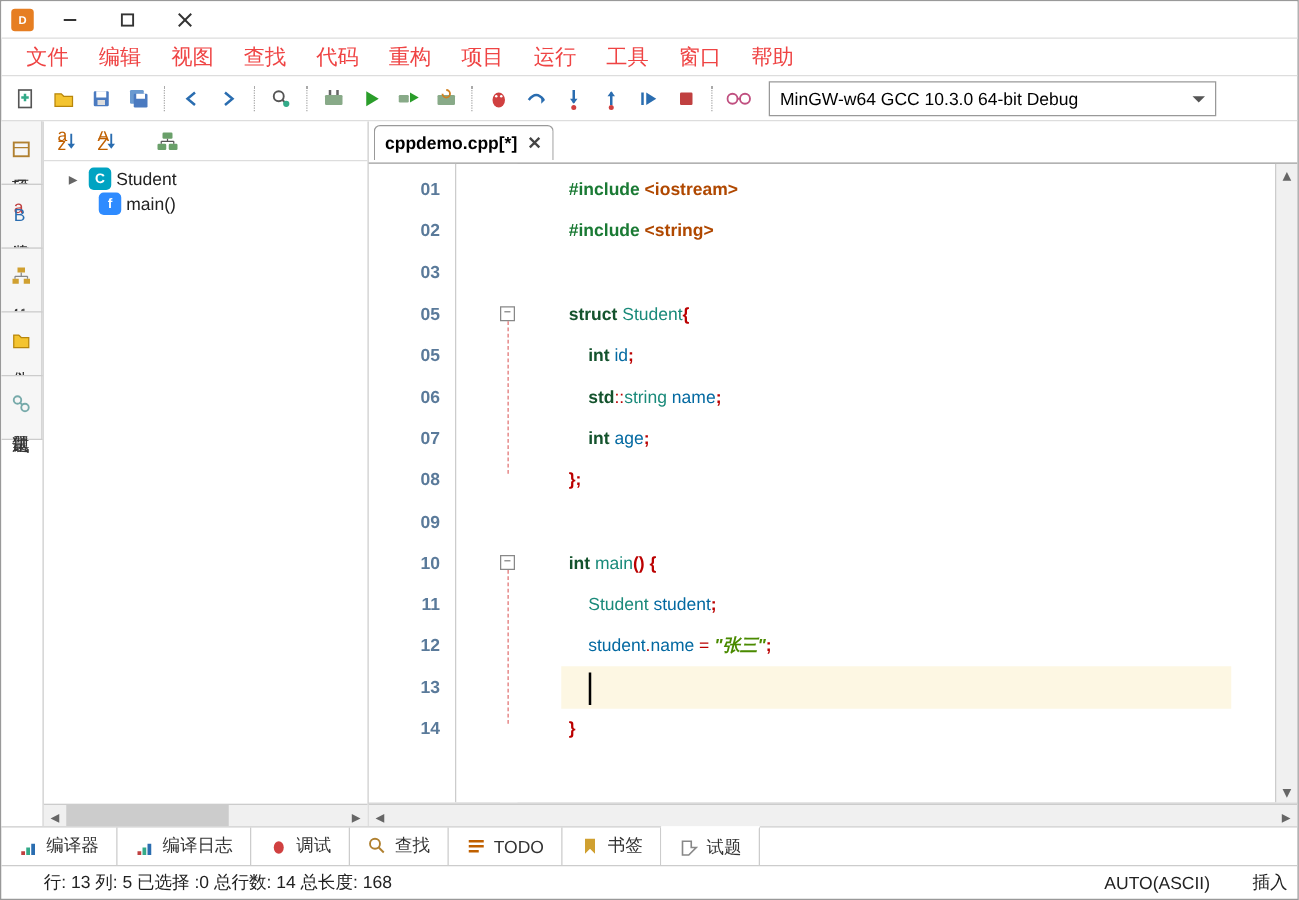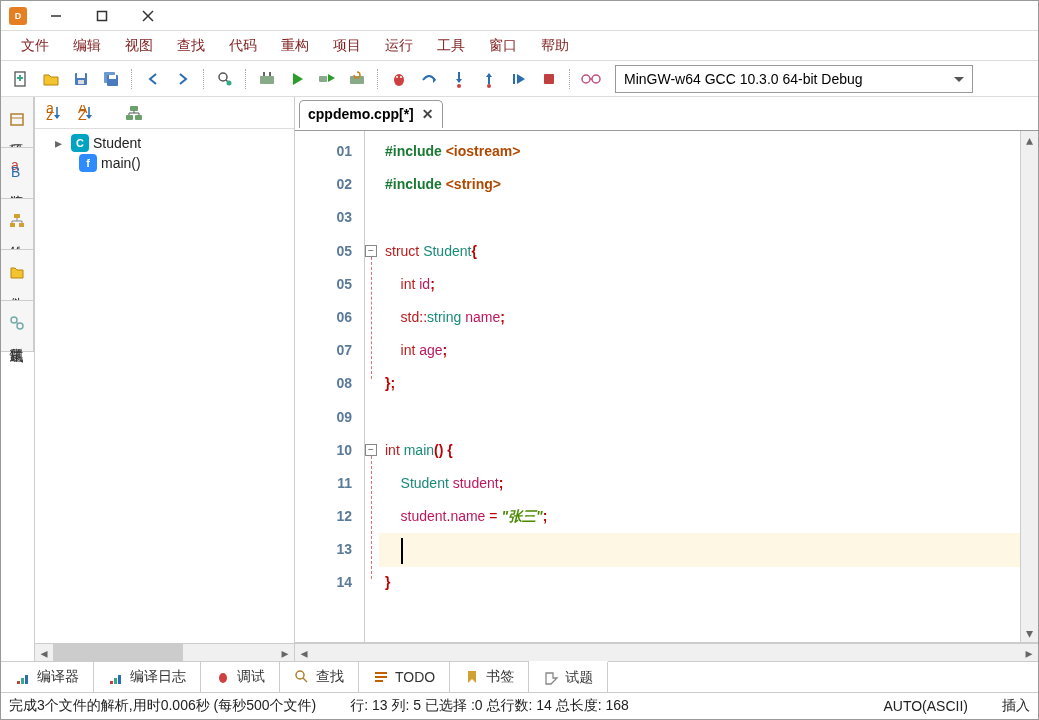--- a/index.html
+++ b/index.html
@@ -3,21 +3,21 @@
 <meta charset="utf-8">
 <style>
 *{box-sizing:border-box;margin:0;padding:0;font-family:"Microsoft YaHei","Segoe UI",sans-serif;font-size:14px;}
 body{background:#fff;overflow:hidden;width:1039px;height:720px;display:flex;flex-direction:column;border:1px solid #999;}
 .titlebar{height:30px;background:#fff;display:flex;align-items:center;padding:0 0 0 8px;border-bottom:1px solid #ddd;}
 .titlebar .app-icon{width:18px;height:18px;background:#e67e22;border-radius:3px;margin-right:6px;display:flex;align-items:center;justify-content:center;color:#fff;font-size:9px;font-weight:bold;}
 .titlebar .title-text{flex:1;font-size:13px;color:#333;}
 .win-btns{display:flex;}
 .win-btn{width:46px;height:30px;display:flex;align-items:center;justify-content:center;color:#333;}
 .menubar{height:30px;display:flex;align-items:center;padding:0 8px;border-bottom:1px solid #ddd;gap:0;}
-.menubar .mi{padding:4px 12px;font-size:14px;color:#7f1d1d;}
+.menubar .mi{padding:4px 12px;font-size:17px;color:#ef4444;}
 .toolbar{height:36px;display:flex;align-items:center;padding:0 8px;border-bottom:1px solid #ddd;gap:6px;}
 .tb-btn{width:24px;height:24px;display:flex;align-items:center;justify-content:center;border-radius:3px;}
 .tb-sep{width:2px;height:20px;border-left:1px dotted #aaa;margin:0 2px;}
 .compiler-select{height:28px;border:1px solid #999;padding:0 24px 0 8px;font-size:15px;margin-left:6px;min-width:358px;background:#fff;position:relative;display:flex;align-items:center;}
 .compiler-select::after{content:"";position:absolute;right:8px;top:11px;border:5px solid transparent;border-top-color:#555;}
 .body-row{flex:1;display:flex;overflow:hidden;}
 .left-dock{width:34px;background:#fff;border-right:1px solid #ccc;display:flex;flex-direction:column;gap:0;}
 .dock-tab{writing-mode:vertical-rl;padding:14px 4px;border:1px solid #ccc;border-left:none;margin-top:-1px;display:flex;align-items:center;gap:6px;font-size:14px;color:#333;background:#f6f6f6;}
 .dock-icon{width:16px;height:16px;display:inline-flex;align-items:center;justify-content:center;writing-mode:horizontal-tb;}
 .left-panel{width:260px;border-right:1px solid #ccc;display:flex;flex-direction:column;}
@@ -30,33 +30,33 @@
 .ic-class{background:#00a3c2;}
 .ic-func{background:#2e8bff;}
 .tree-child{padding-left:44px;}
 .hscroll{height:18px;border-top:1px solid #ccc;background:#f0f0f0;display:flex;}
 .hscroll .thumb{width:50%;height:100%;background:#ccc;}
 .hscroll .arrow{width:18px;height:100%;display:flex;align-items:center;justify-content:center;color:#666;}
 .editor-pane{flex:1;display:flex;flex-direction:column;}
 .tabbar{height:34px;display:flex;align-items:center;padding:0 0 0 4px;border-bottom:1px solid #999;font-weight:bold;}
 .tab{height:28px;border:1px solid #999;border-bottom:none;border-radius:5px 5px 0 0;display:flex;align-items:center;gap:8px;padding:0 8px;background:#fff;margin-right:3px;font-size:15px;}
 .tab .close{font-size:14px;color:#444;}
-.editor-wrap{flex:1;display:flex;overflow:hidden;border-bottom:1px solid #ccc;}
+.editor-wrap{flex:1;display:flex;overflow:hidden;border-bottom:1px solid #ccc;gap:35px;}
 .gutter{width:70px;background:#fff;text-align:right;padding:4px 4px 0 0;font-family:Consolas,monospace;font-size:23px;font-weight:bold;color:#5a7a9a;border-right:1px solid #ccc;}
 .gutter-line{height:33.2px;line-height:33.2px;padding-right:8px;}
 .foldcol{width:14px;background:#fff;position:relative;}
 .fold-mark{position:absolute;left:0;width:12px;height:12px;border:1px solid #888;background:#fff;display:flex;align-items:center;justify-content:center;font-size:10px;color:#555;}
 .fold-line{position:absolute;left:6px;border-left:1px dashed #e07070;}
 .code{flex:1;padding:4px 16px 0 6px;font-family:Consolas,monospace;font-size:23px;line-height:33.2px;white-space:pre;position:relative;}
 .code .ln{height:33.2px;}
-.kw{color:#b91c1c;font-weight:normal;}
+.kw{color:#14532d;font-weight:bold;}
 .pp{color:#1a7a34;font-weight:bold;}
 .inc{color:#b04800;font-weight:bold;}
 .ty{color:#1a8a7a;}
-.id{color:#be185d;}
+.id{color:#0369a1;}
 .op{color:#b00;}
 .punc{color:#b00;font-weight:bold;}
 .str{color:#4a8a00;font-style:italic;font-weight:bold;}
 .curline{background:#fdf7e3;position:absolute;left:0;right:0;height:33.2px;z-index:0;}
 .caret{display:inline-block;width:2px;height:26px;background:#000;vertical-align:middle;}
 .vscroll{width:18px;background:#f0f0f0;border-left:1px solid #ccc;display:flex;flex-direction:column;}
 .vscroll .arrow{height:18px;display:flex;align-items:center;justify-content:center;color:#666;}
 .vscroll .track{flex:1;}
 .hscroll2{height:18px;background:#f0f0f0;border-top:1px solid #ccc;display:flex;}
 .hscroll2 .arrow{width:18px;display:flex;align-items:center;justify-content:center;color:#666;}
@@ -442,20 +442,19 @@
       <span class="bicon">
         <svg width="16" height="16">
           <path d="M3 3 L10 3 L10 8 L14 8 L8 14 L3 14 Z" fill="none" stroke="#888" stroke-width="1.3"></path>
         </svg>
       </span>
       <span>试题</span>
     </div>
   </div>
 
 <div class="statusbar">
-  <span class="sp">完成3个文件的解析,用时0.006秒 (每秒500个文件)</span>
   <span class="stretch"></span>
   <span class="sp">行: 13 列: 5 已选择 :0 总行数: 14 总长度: 168</span>
   <span style="flex:1"></span>
   <span class="sp">AUTO(ASCII)</span>
   <span class="stretch"></span>
   <span class="sp">插入</span>
 </div>
 
 </body></html>

